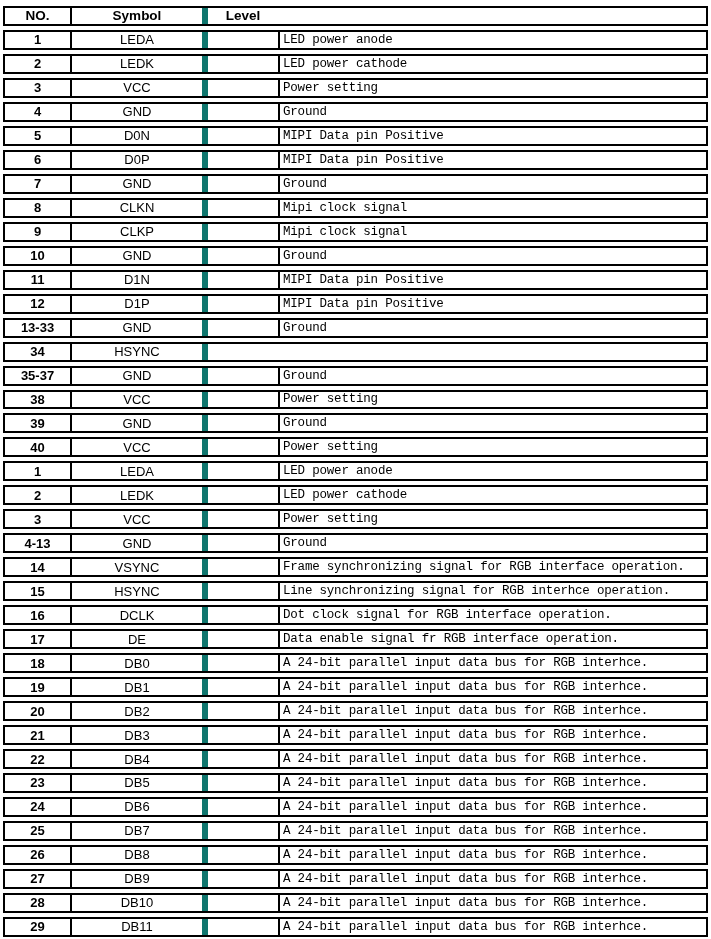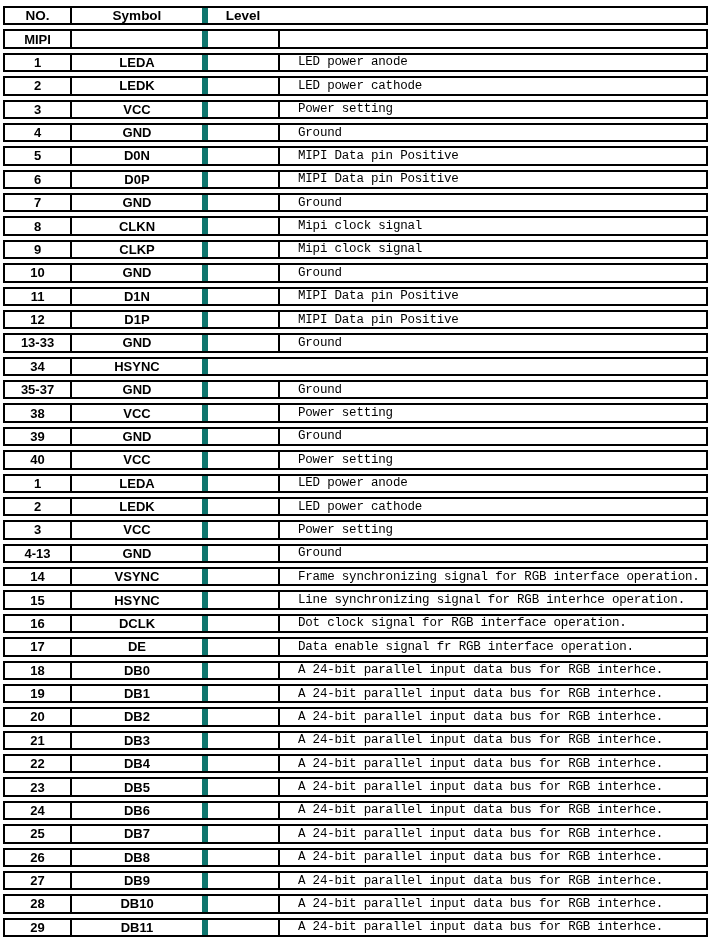--- a/index.html
+++ b/index.html
@@ -43,33 +43,33 @@
   .c-no {
     width: 65px;
     justify-content: center;
     font-weight: bold;
     font-size: 13px;
   }
   .c-sym {
     width: 132px;
     border-left: 2px solid #000000;
     justify-content: center;
-    font-weight: bold;
+    font-weight: normal;
     font-size: 13px;
   }
   .c-lvl {
     width: 76px;
     border-left: 6px solid #0f766e;
   }
   .c-fn {
     flex: 1 1 0;
     border-left: 2px solid #000000;
     font-family: "Liberation Mono", monospace;
     font-size: 12.5px;
-    padding-left: 18px;
+    padding-left: 3px;
     letter-spacing: -0.2px;
   }
   .row.header .c-no,
   .row.header .c-sym,
   .row.header .c-lvl,
   .row.header .c-fn {
     font-family: "Liberation Sans", sans-serif;
     font-weight: bold;
     font-size: 13.5px;
     justify-content: center;
@@ -85,26 +85,20 @@
 </style>
 </head>
 <body>
 
 <div class="pin-table">
   <div class="row header">
     <div class="cell c-no">NO.</div>
     <div class="cell c-sym">Symbol</div>
     <div class="cell c-lvl">Level</div>
   </div>
-<div class="row section">
-    <div class="cell c-no">MIPI</div>
-    <div class="cell c-sym"></div>
-    <div class="cell c-lvl"></div>
-    <div class="cell c-fn"></div>
-  </div>
     <div class="row">
     <div class="cell c-no">1</div>
     <div class="cell c-sym">LEDA</div>
     <div class="cell c-lvl"></div>
     <div class="cell c-fn">LED power anode</div>
   </div>
     <div class="row">
     <div class="cell c-no">2</div>
     <div class="cell c-sym">LEDK</div>
     <div class="cell c-lvl"></div>

